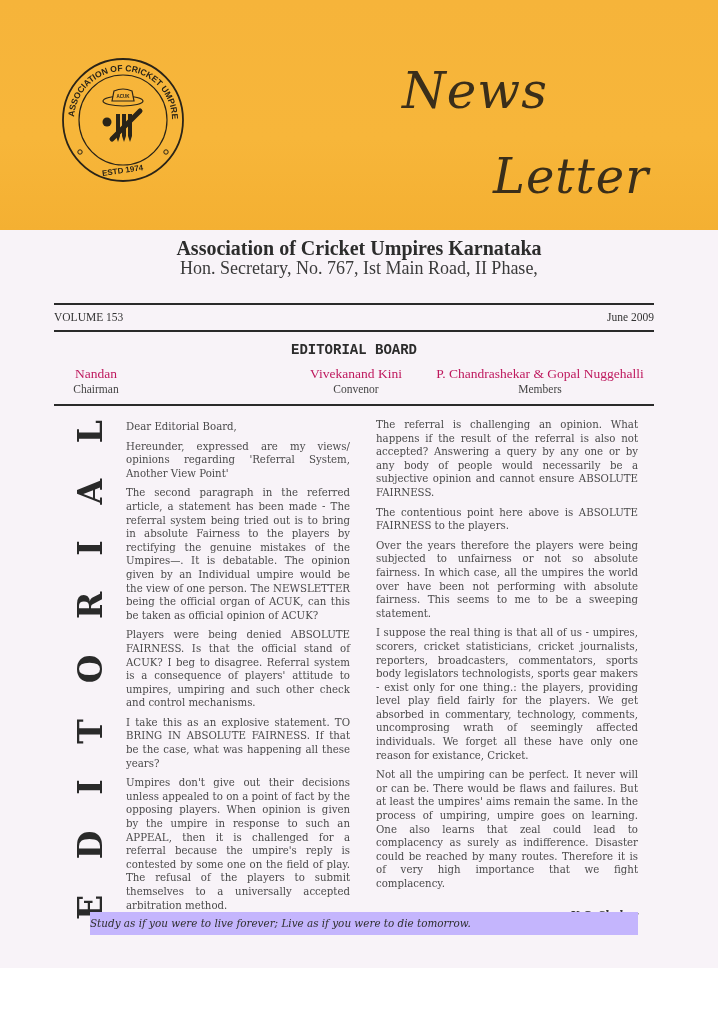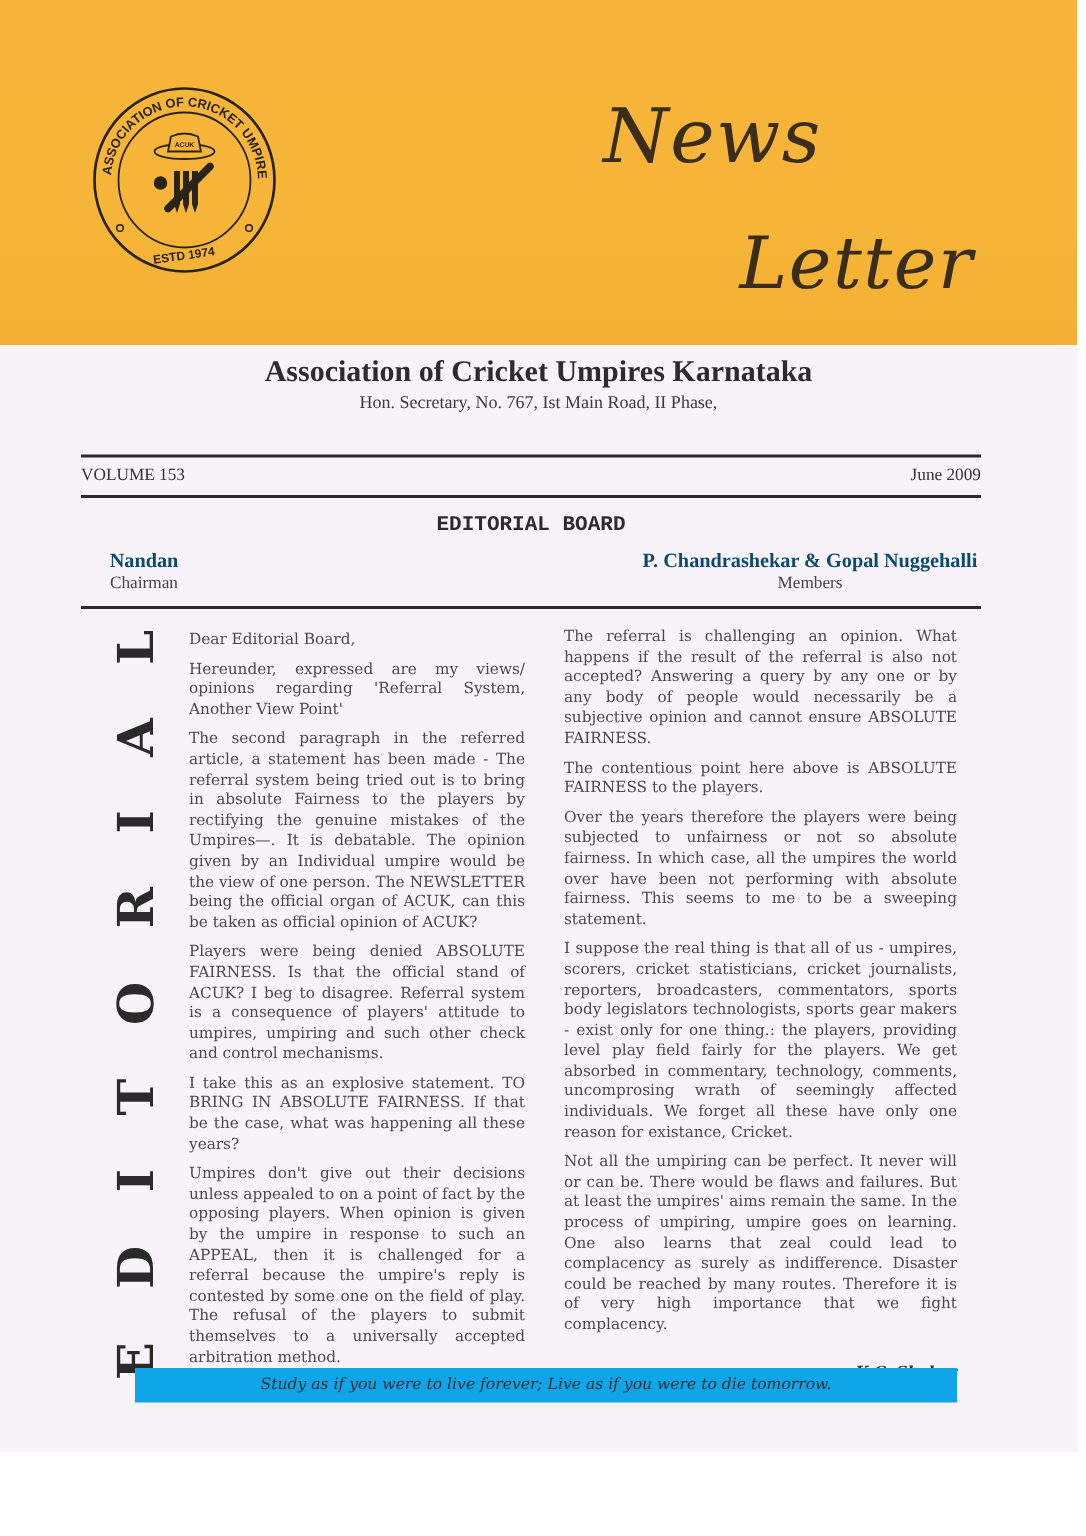--- a/index.html
+++ b/index.html
@@ -26,36 +26,36 @@
     }
     .title-news { left: 402px; top: 62px; font-size: 50px; }
     .title-letter { left: 493px; top: 148px; font-size: 48px; }
 
     .org-block { position: absolute; left: 0; top: 233px; width: 718px; text-align: center; }
     .org-name {
       font-family: "Liberation Serif", serif; font-weight: bold; font-size: 20px;
       color: #2c2c2c; margin-top: 4px;
     }
     .org-addr {
-      font-family: "Liberation Serif", serif; font-size: 12px; color: #3a3a3a; line-height: 17px;
+      font-family: "Liberation Serif", serif; font-size: 18px; color: #3a3a3a; line-height: 17px;
     }
     .rule { position: absolute; left: 54px; width: 600px; height: 2px; background: #2a2a2a; }
     .vol-row {
       position: absolute; left: 54px; top: 311px; width: 600px;
       font-family: "Liberation Serif", serif; font-size: 11.5px; color: #333;
       display: flex; justify-content: space-between;
     }
     .eb-title {
       position: absolute; left: 54px; width: 600px; top: 342px; text-align: center;
       font-family: Liberation Mono, monospace; font-weight: bold; font-size: 14px; color: #2c2c2c;
     }
     .member {
       position: absolute; text-align: center; font-family: "Liberation Serif", serif;
     }
-    .member .nm { font-weight: bold; font-size: 13.5px; color: #0c4a6e; display: block; }
+    .member .nm { font-weight: normal; font-size: 13.5px; color: #be185d; display: block; }
     .member .rl { font-size: 11.5px; color: #444; display: block; margin-top: 1px; }
 
     .vertical-word {
       position: absolute; left: 70px; top: 420px; width: 40px; height: 500px;
     }
     .vertical-word span {
       position: absolute; left: 0; top: 0; transform-origin: 0 0;
       transform: translate(4px, 500px) rotate(-90deg);
       width: 500px; display: flex; justify-content: space-between;
       font-family: "DejaVu Serif", serif; font-weight: bold; font-size: 33px; color: #2a2a2a;
@@ -67,21 +67,21 @@
       font-size: 10.2px; line-height: 13.6px; color: #4a4a4a; text-align: justify;
     }
     .col p { margin: 0 0 6px 0; }
     .col-left { left: 126px; top: 420px; width: 224px; }
     .col-right { left: 376px; top: 418px; width: 262px; }
     .sig {
       text-align: right; font-weight: bold; font-style: italic; color: #333; margin-top: 18px;
     }
     .quote-bar {
       position: absolute; left: 90px; top: 912px; width: 548px; height: 23px;
-      background: #0ea5e9; text-align: center;
+      background: #c4b5fd; text-align: left;
       font-family: "DejaVu Serif", serif; font-style: italic; font-size: 10.4px; line-height: 23px; color: #2e2e2e;
     }
   </style>
 </head>
 <body>
 
 <div class="page">
 
   <div class="banner">
     <svg class="logo" viewBox="0 0 126 126">
@@ -127,20 +127,24 @@
     <span>June 2009</span>
   </div>
   <div class="rule" style="top:330px;"></div>
 
   <div class="eb-title">EDITORIAL BOARD</div>
 
   <div class="member" style="left:56px; top:366px; width:80px;">
     <span class="nm">Nandan</span>
     <span class="rl">Chairman</span>
   </div>
+  <div class="member" style="left:296px; top:366px; width:120px;">
+    <span class="nm">Vivekanand Kini</span>
+    <span class="rl">Convenor</span>
+  </div>
   <div class="member" style="left:422px; top:366px; width:236px;">
     <span class="nm">P. Chandrashekar &amp; Gopal Nuggehalli</span>
     <span class="rl">Members</span>
   </div>
 
   <div class="rule" style="top:404px;"></div>
 
   <div class="vertical-word">
     <span id="vword">
         <b style="position: static;">E</b>

